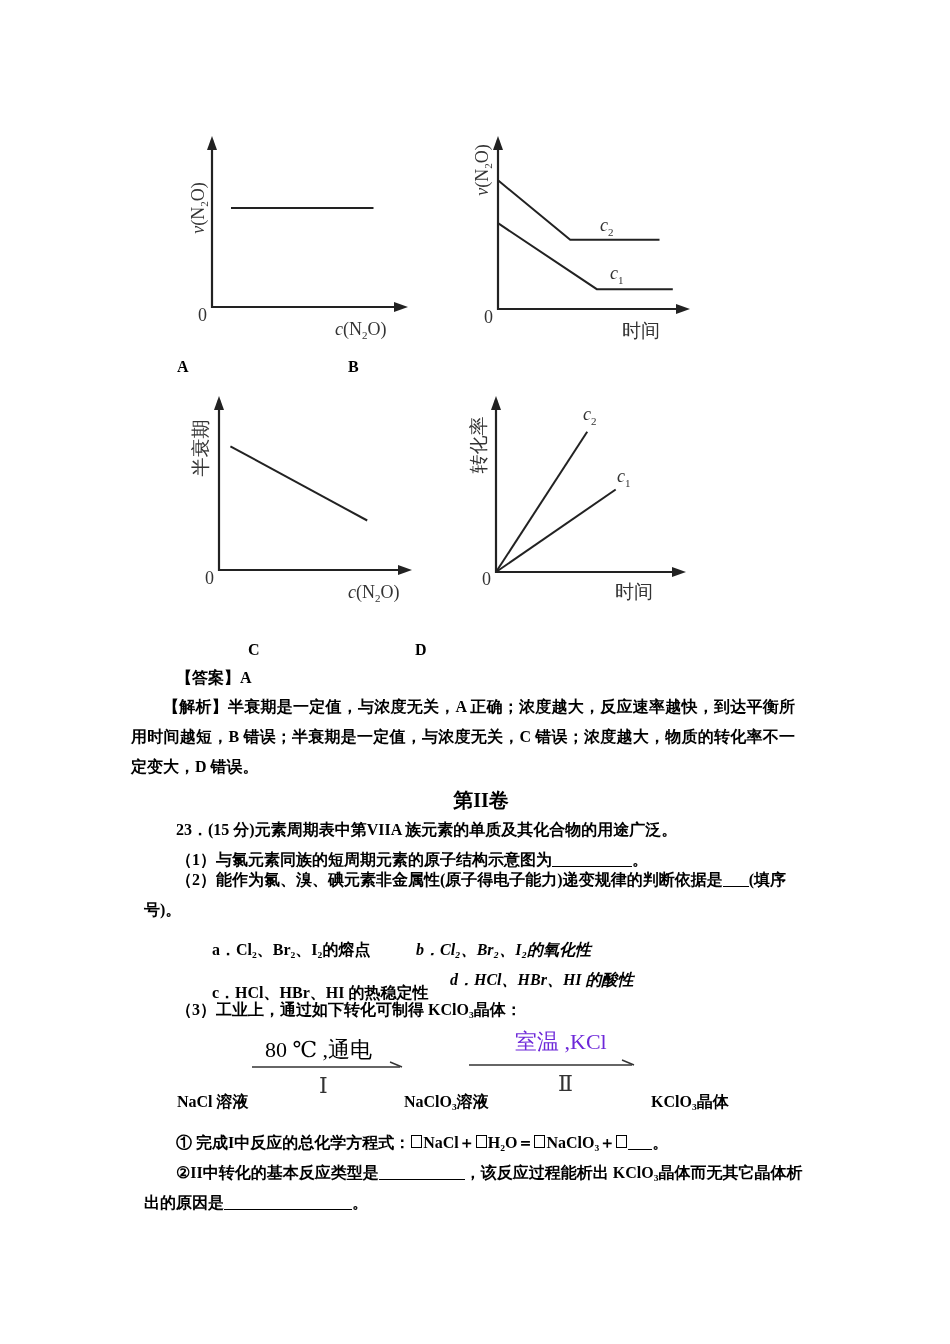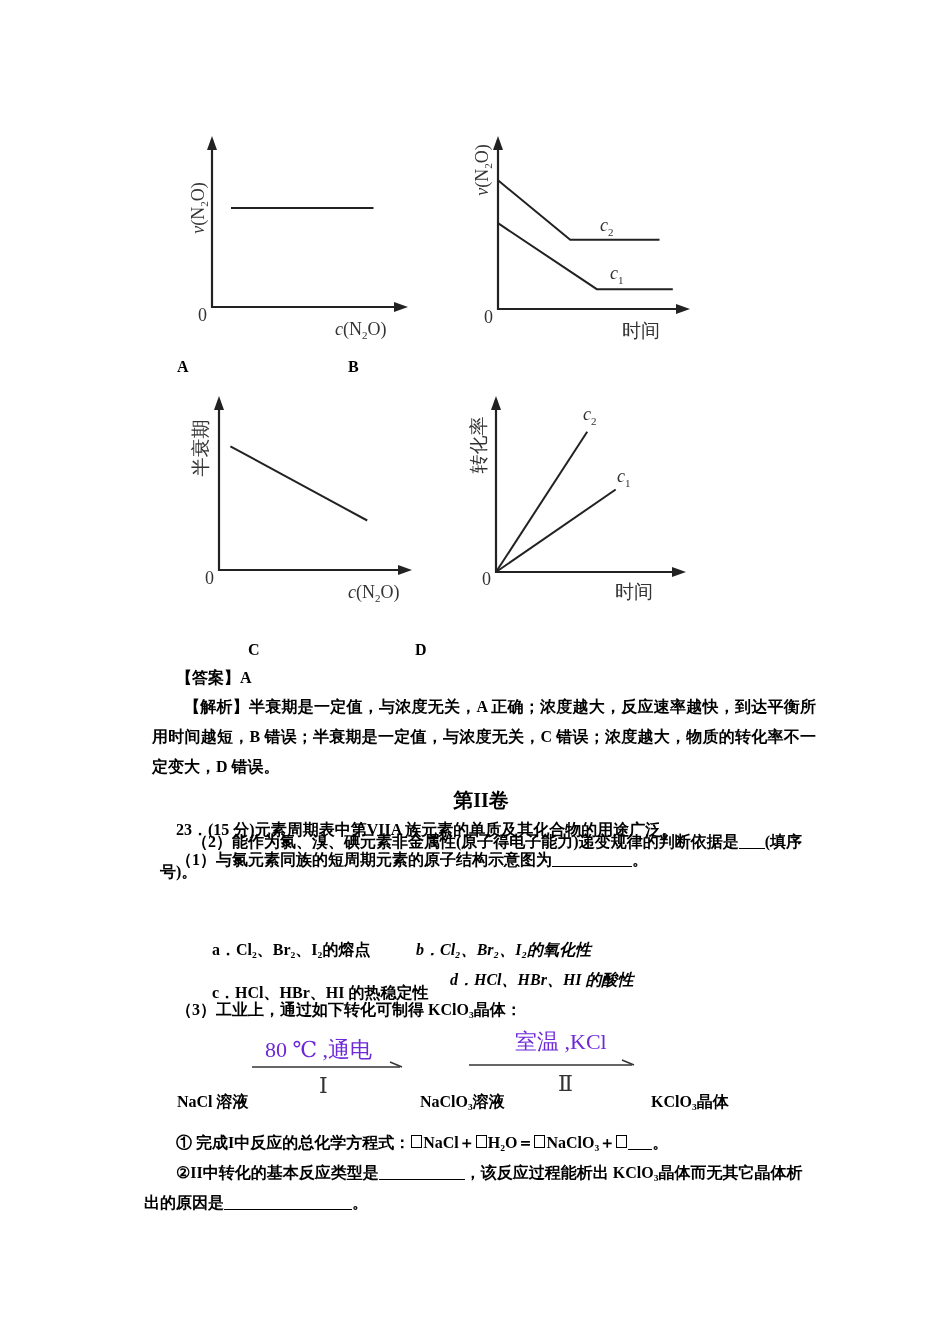--- a/index.html
+++ b/index.html
@@ -94,68 +94,68 @@
   <text x="167" y="92" font-size="18" class="graph-label" font-style="italic">c<tspan font-size="11" dy="5" font-style="normal">1</tspan></text>
 </svg>
 
 <div class="abs txt bold" style="left:248px;top:640px;">C</div>
 <div class="abs txt bold" style="left:415px;top:640px;">D</div>
 
 <div class="abs txt bold" style="left:176px;top:668px;">
   <span>【答案】</span><span>A</span>
 </div>
 
-<div class="abs para" style="left:152px;top:692px;width:664px;text-indent:32px;text-align:justify;">
+<div class="abs para" style="left:131px;top:692px;width:664px;text-indent:32px;text-align:justify;">
   <span>【解析】</span><span>半衰期是一定值，与浓度无关，A 正确；浓度越大，反应速率越快，到达平衡所用时间越短，B 错误；半衰期是一定值，与浓度无关，C 错误；浓度越大，物质的转化率不一定变大，D 错误。</span>
 </div>
 
 <div class="abs bold" style="left:0;width:950px;text-align:center;top:787px;font-size:20px;line-height:26px;padding-left:6px;">第II卷</div>
 
 <div class="abs para" style="left:176px;top:815px;white-space:nowrap;">23．(15 分)元素周期表中第VIIA 族元素的单质及其化合物的用途广泛。</div>
 
 <div class="abs para" style="left:176px;top:845px;white-space:nowrap;">
   <span>（1）与氯元素同族的短周期元素的原子结构示意图为</span><span class="blank" style="width:80px;"></span><span>。</span>
 </div>
 
-<div class="abs para" style="left:144px;top:827px;width:664px;text-indent:32px;margin-left:16px;">
+<div class="abs para" style="left:144px;top:865px;width:664px;text-indent:32px;">
   <span>（2）能作为氯、溴、碘元素非金属性(原子得电子能力)递变规律的判断依据是</span><span class="blank" style="width:26px;text-indent:0;"></span><span>(填序号)。</span>
 </div>
 
 <div class="abs para" style="left:212px;top:935px;white-space:nowrap;">
   <span>a．</span><span>Cl₂、Br₂、I₂的熔点</span>
 </div>
 <div class="abs para" style="left:416px;top:935px;white-space:nowrap;font-style:italic;">
   <span>b．</span><span>Cl₂、Br₂、I₂的氧化性</span>
 </div>
 <div class="abs para" style="left:212px;top:965px;white-space:nowrap;margin-top:13px;">
   <span>c．</span><span>HCl、HBr、HI 的热稳定性</span>
 </div>
 <div class="abs para" style="left:450px;top:965px;white-space:nowrap;font-style:italic;">
   <span>d．</span><span>HCl、HBr、HI 的酸性</span>
 </div>
 
 <div class="abs para" style="left:176px;top:995px;white-space:nowrap;">（3）工业上，通过如下转化可制得 KClO₃晶体：</div>
 
 <div>
-  <div class="abs" style="left:265px;top:1035px;font-size:22px;color:#6d28d9;white-space:nowrap;">80 ℃ ,通电</div>
+  <div class="abs" style="left:265px;top:1035px;font-size:22px;color:#000000;white-space:nowrap;">80 ℃ ,通电</div>
   <svg class="abs" style="left:250px;top:1060px;" width="160" height="14">
     <line x1="2" y1="7" x2="150" y2="7" stroke="#333" stroke-width="1.4"></line>
     <line x1="140" y1="2" x2="152" y2="7" stroke="#333" stroke-width="1.4"></line>
   </svg>
   <div class="abs" style="left:319px;top:1073px;font-size:22px;color:#333;">Ⅰ</div>
 
   <div class="abs" style="left:515px;top:1027px;font-size:22px;color:#6d28d9;white-space:nowrap;">室温 ,KCl</div>
   <svg class="abs" style="left:467px;top:1058px;" width="170" height="14">
     <line x1="2" y1="7" x2="165" y2="7" stroke="#333" stroke-width="1.4"></line>
     <line x1="155" y1="2" x2="167" y2="7" stroke="#333" stroke-width="1.4"></line>
   </svg>
   <div class="abs" style="left:558px;top:1071px;font-size:22px;color:#333;">Ⅱ</div>
 
   <div class="abs txt bold" style="left:177px;top:1092px;">NaCl 溶液</div>
-  <div class="abs txt bold" style="left:420px;top:1092px;">NaClO₃溶液</div>
+  <div class="abs txt bold" style="left:404px;top:1092px;">NaClO₃溶液</div>
   <div class="abs txt bold" style="left:651px;top:1092px;">KClO₃晶体</div>
 </div>
 
 <div class="abs para" style="left:176px;top:1128px;white-space:nowrap;">
   <span>① 完成I中反应的总化学方程式：</span><span class="box"></span><span>NaCl＋</span><span class="box"></span><span>H₂O＝</span><span class="box"></span><span>NaClO₃＋</span><span class="box"></span><span class="blank" style="width:24px;"></span><span>。</span>
 </div>
 
 <div class="abs para" style="left:144px;top:1158px;width:664px;text-indent:32px;">
   <span>②II中转化的基本反应类型是</span><span class="blank" style="width:86px;text-indent:0;"></span><span>，该反应过程能析出 KClO₃晶体而无其它晶体析出的原因是</span><span class="blank" style="width:128px;text-indent:0;"></span><span>。</span>
 </div>

